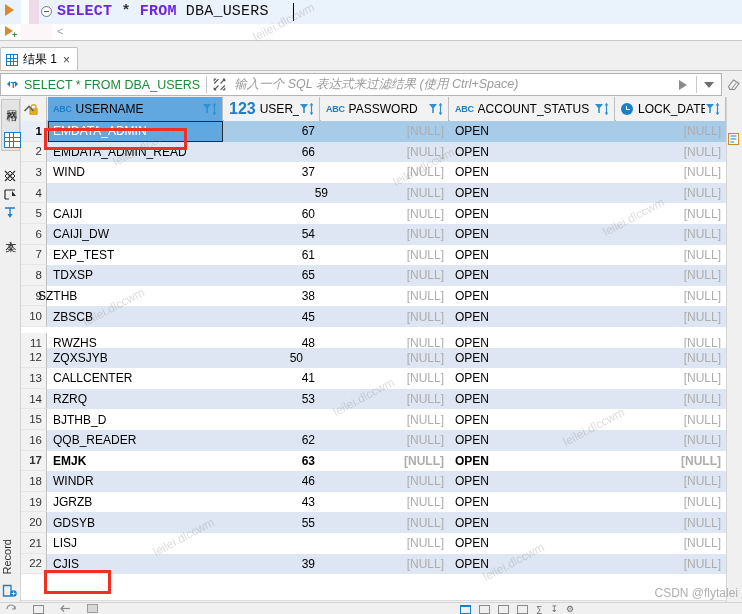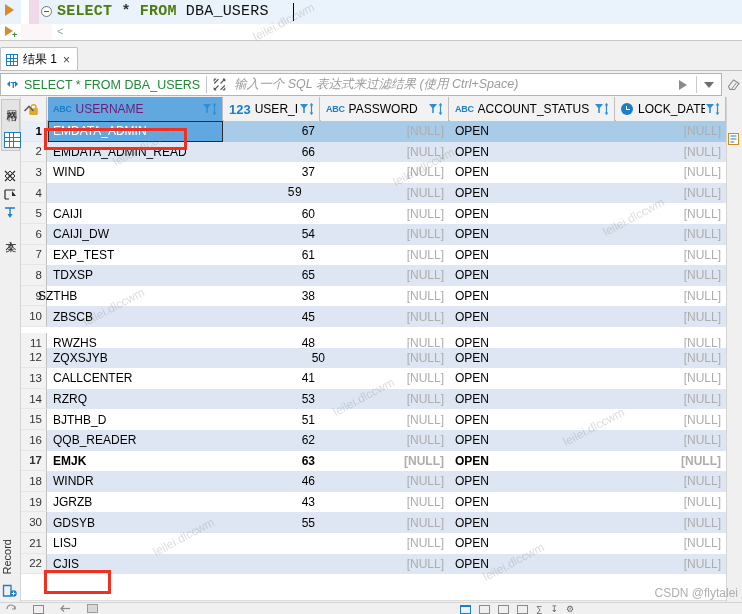--- a/index.html
+++ b/index.html
@@ -59,21 +59,21 @@
     content: ""; position: absolute; left: 2px; top: 4px;
     width: 5px; height: 1px; background: #555;
   }
   .sql-text {
     position: absolute; left: 57px; top: 2px; height: 20px;
     font-family: "Liberation Mono", monospace;
     font-size: 15px; font-weight: bold;
     white-space: pre; letter-spacing: 0.2px;
     line-height: 20px;
   }
-  .kw { color: #4d7c0f; }
+  .kw { color: #6d28d9; }
   .star { color: #333; }
   .tbl { color: #111; font-weight: normal; }
   .caret {
     position: absolute; left: 293px; top: 3px; width: 1px; height: 18px;
     background: #000;
   }
   .fold-lt {
     position: absolute; left: 57px; top: 25px;
     color: #9aa4b0; font-size: 11px;
   }
@@ -252,27 +252,27 @@
   .lock-icon { width: 9px; height: 10px; position: relative; }
   .hcell {
     position: absolute; top: 0; height: 24px;
     border-right: 1px solid #bfbfbf;
     display: flex; align-items: center;
     padding: 0 3px 0 5px;
     background: #f2f2f2;
     overflow: hidden;
   }
   .hcell.sel { background: #62a8e0; }
-  .hcell.sel .hname { color: #701a75; }
+  .hcell.sel .hname { color: #000000; }
   .htype {
     flex: 0 0 auto; font-size: 9px; font-weight: bold;
     color: #1a7ec8; letter-spacing: -0.3px; margin-right: 4px;
     font-family: "Liberation Sans", sans-serif;
   }
-  .htype.num { font-size: 13px; letter-spacing: 0; }
+  .htype.num { font-size: 16px; letter-spacing: 0; }
   .htype.clock {
     width: 12px; height: 12px; border-radius: 50%;
     background: #1a7ec8; position: relative; margin-right: 5px;
   }
   .htype.clock::before {
     content: ""; position: absolute; left: 5px; top: 2.5px;
     width: 1.3px; height: 4.5px; background: #fff;
   }
   .htype.clock::after {
     content: ""; position: absolute; left: 5px; top: 6px;
@@ -601,21 +601,21 @@
             <div class="rownum">3</div>
             <div class="cell" style="left: 27px; width: 175px;">WIND</div>
             <div class="cell num" style="left: 203px; width: 96px;">37</div>
             <div class="cell nullv" style="left: 300px; width: 128px;">[NULL]</div>
             <div class="cell" style="left: 429px; width: 165px;">OPEN</div>
             <div class="cell nullv" style="left: 595px; width: 110px;">[NULL]</div>
           </div>
           <div class="row even" style="top: 61.8px;">
             <div class="rownum">4</div>
             <div class="cell" style="left: 27px; width: 175px; margin-top: 32px;">TDXZX</div>
-            <div class="cell num" style="left: 190px; width: 96px; font-family: Liberation Mono, monospace;">59</div>
+            <div class="cell num" style="left: 216px; width: 96px;">59</div>
             <div class="cell nullv" style="left: 300px; width: 128px;">[NULL]</div>
             <div class="cell" style="left: 429px; width: 165px;">OPEN</div>
             <div class="cell nullv" style="left: 595px; width: 110px;">[NULL]</div>
           </div>
           <div class="row odd" style="top: 82.4px;">
             <div class="rownum">5</div>
             <div class="cell" style="left: 27px; width: 175px;">CAIJI</div>
             <div class="cell num" style="left: 203px; width: 96px;">60</div>
             <div class="cell nullv" style="left: 300px; width: 128px;">[NULL]</div>
             <div class="cell" style="left: 429px; width: 165px;">OPEN</div>
@@ -665,21 +665,21 @@
             <div class="rownum">11</div>
             <div class="cell" style="left: 27px; width: 175px;">RWZHS</div>
             <div class="cell num" style="left: 203px; width: 96px;">48</div>
             <div class="cell nullv" style="left: 300px; width: 128px;">[NULL]</div>
             <div class="cell" style="left: 429px; width: 165px;">OPEN</div>
             <div class="cell nullv" style="left: 595px; width: 110px;">[NULL]</div>
           </div>
           <div class="row even" style="top: 226.6px;">
             <div class="rownum">12</div>
             <div class="cell" style="left: 27px; width: 175px;">ZQXSJYB</div>
-            <div class="cell num" style="left: 213px; width: 96px;">50</div>
+            <div class="cell num" style="left: 191px; width: 96px;">50</div>
             <div class="cell nullv" style="left: 300px; width: 128px;">[NULL]</div>
             <div class="cell" style="left: 429px; width: 165px;">OPEN</div>
             <div class="cell nullv" style="left: 595px; width: 110px;">[NULL]</div>
           </div>
           <div class="row odd" style="top: 247.2px;">
             <div class="rownum">13</div>
             <div class="cell" style="left: 27px; width: 175px;">CALLCENTER</div>
             <div class="cell num" style="left: 203px; width: 96px;">41</div>
             <div class="cell nullv" style="left: 300px; width: 128px;">[NULL]</div>
             <div class="cell" style="left: 429px; width: 165px;">OPEN</div>
@@ -689,21 +689,20 @@
             <div class="rownum">14</div>
             <div class="cell" style="left: 27px; width: 175px;">RZRQ</div>
             <div class="cell num" style="left: 203px; width: 96px;">53</div>
             <div class="cell nullv" style="left: 300px; width: 128px;">[NULL]</div>
             <div class="cell" style="left: 429px; width: 165px;">OPEN</div>
             <div class="cell nullv" style="left: 595px; width: 110px;">[NULL]</div>
           </div>
           <div class="row odd" style="top: 288.4px;">
             <div class="rownum">15</div>
             <div class="cell" style="left: 27px; width: 175px;">BJTHB_D</div>
-            <div class="cell num" style="left: 203px; width: 96px;">51</div>
             <div class="cell nullv" style="left: 300px; width: 128px;">[NULL]</div>
             <div class="cell" style="left: 429px; width: 165px;">OPEN</div>
             <div class="cell nullv" style="left: 595px; width: 110px;">[NULL]</div>
           </div>
           <div class="row even" style="top: 309px;">
             <div class="rownum">16</div>
             <div class="cell" style="left: 27px; width: 175px;">QQB_READER</div>
             <div class="cell num" style="left: 203px; width: 96px;">62</div>
             <div class="cell nullv" style="left: 300px; width: 128px;">[NULL]</div>
             <div class="cell" style="left: 429px; width: 165px;">OPEN</div>
@@ -727,37 +726,38 @@
           </div>
           <div class="row odd" style="top: 370.8px;">
             <div class="rownum">19</div>
             <div class="cell" style="left: 27px; width: 175px;">JGRZB</div>
             <div class="cell num" style="left: 203px; width: 96px;">43</div>
             <div class="cell nullv" style="left: 300px; width: 128px;">[NULL]</div>
             <div class="cell" style="left: 429px; width: 165px;">OPEN</div>
             <div class="cell nullv" style="left: 595px; width: 110px;">[NULL]</div>
           </div>
           <div class="row even" style="top: 391.4px;">
-            <div class="rownum">30</div>
+            <div class="rownum">20</div>
             <div class="cell" style="left: 27px; width: 175px;">GDSYB</div>
             <div class="cell num" style="left: 203px; width: 96px;">55</div>
             <div class="cell nullv" style="left: 300px; width: 128px;">[NULL]</div>
             <div class="cell" style="left: 429px; width: 165px;">OPEN</div>
             <div class="cell nullv" style="left: 595px; width: 110px;">[NULL]</div>
           </div>
           <div class="row odd" style="top: 412px;">
             <div class="rownum">21</div>
             <div class="cell" style="left: 27px; width: 175px;">LISJ</div>
             <div class="cell nullv" style="left: 300px; width: 128px;">[NULL]</div>
             <div class="cell" style="left: 429px; width: 165px;">OPEN</div>
             <div class="cell nullv" style="left: 595px; width: 110px;">[NULL]</div>
           </div>
           <div class="row even" style="top: 432.6px;">
             <div class="rownum">22</div>
             <div class="cell" style="left: 27px; width: 175px;">CJIS</div>
+            <div class="cell num" style="left: 203px; width: 96px;">39</div>
             <div class="cell nullv" style="left: 300px; width: 128px;">[NULL]</div>
             <div class="cell" style="left: 429px; width: 165px;">OPEN</div>
             <div class="cell nullv" style="left: 595px; width: 110px;">[NULL]</div>
           </div>
         </div>
       <div class="vscroll">
         <div class="vthumb"></div>
       </div>
     </div>
 

